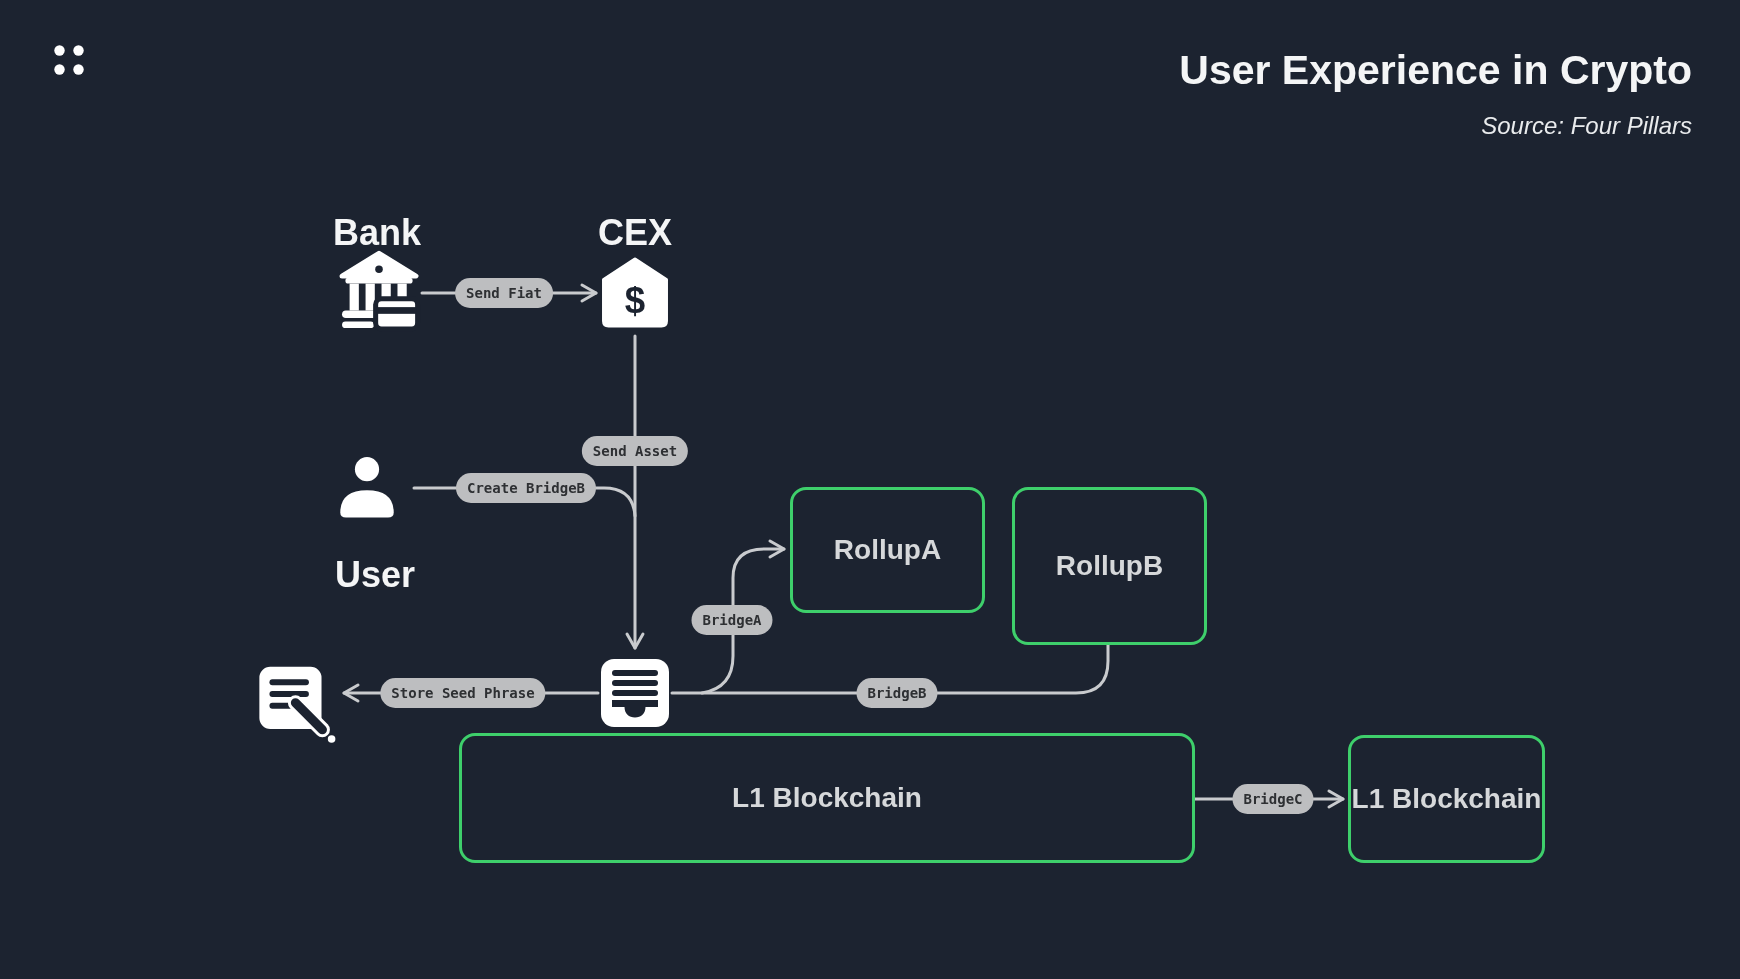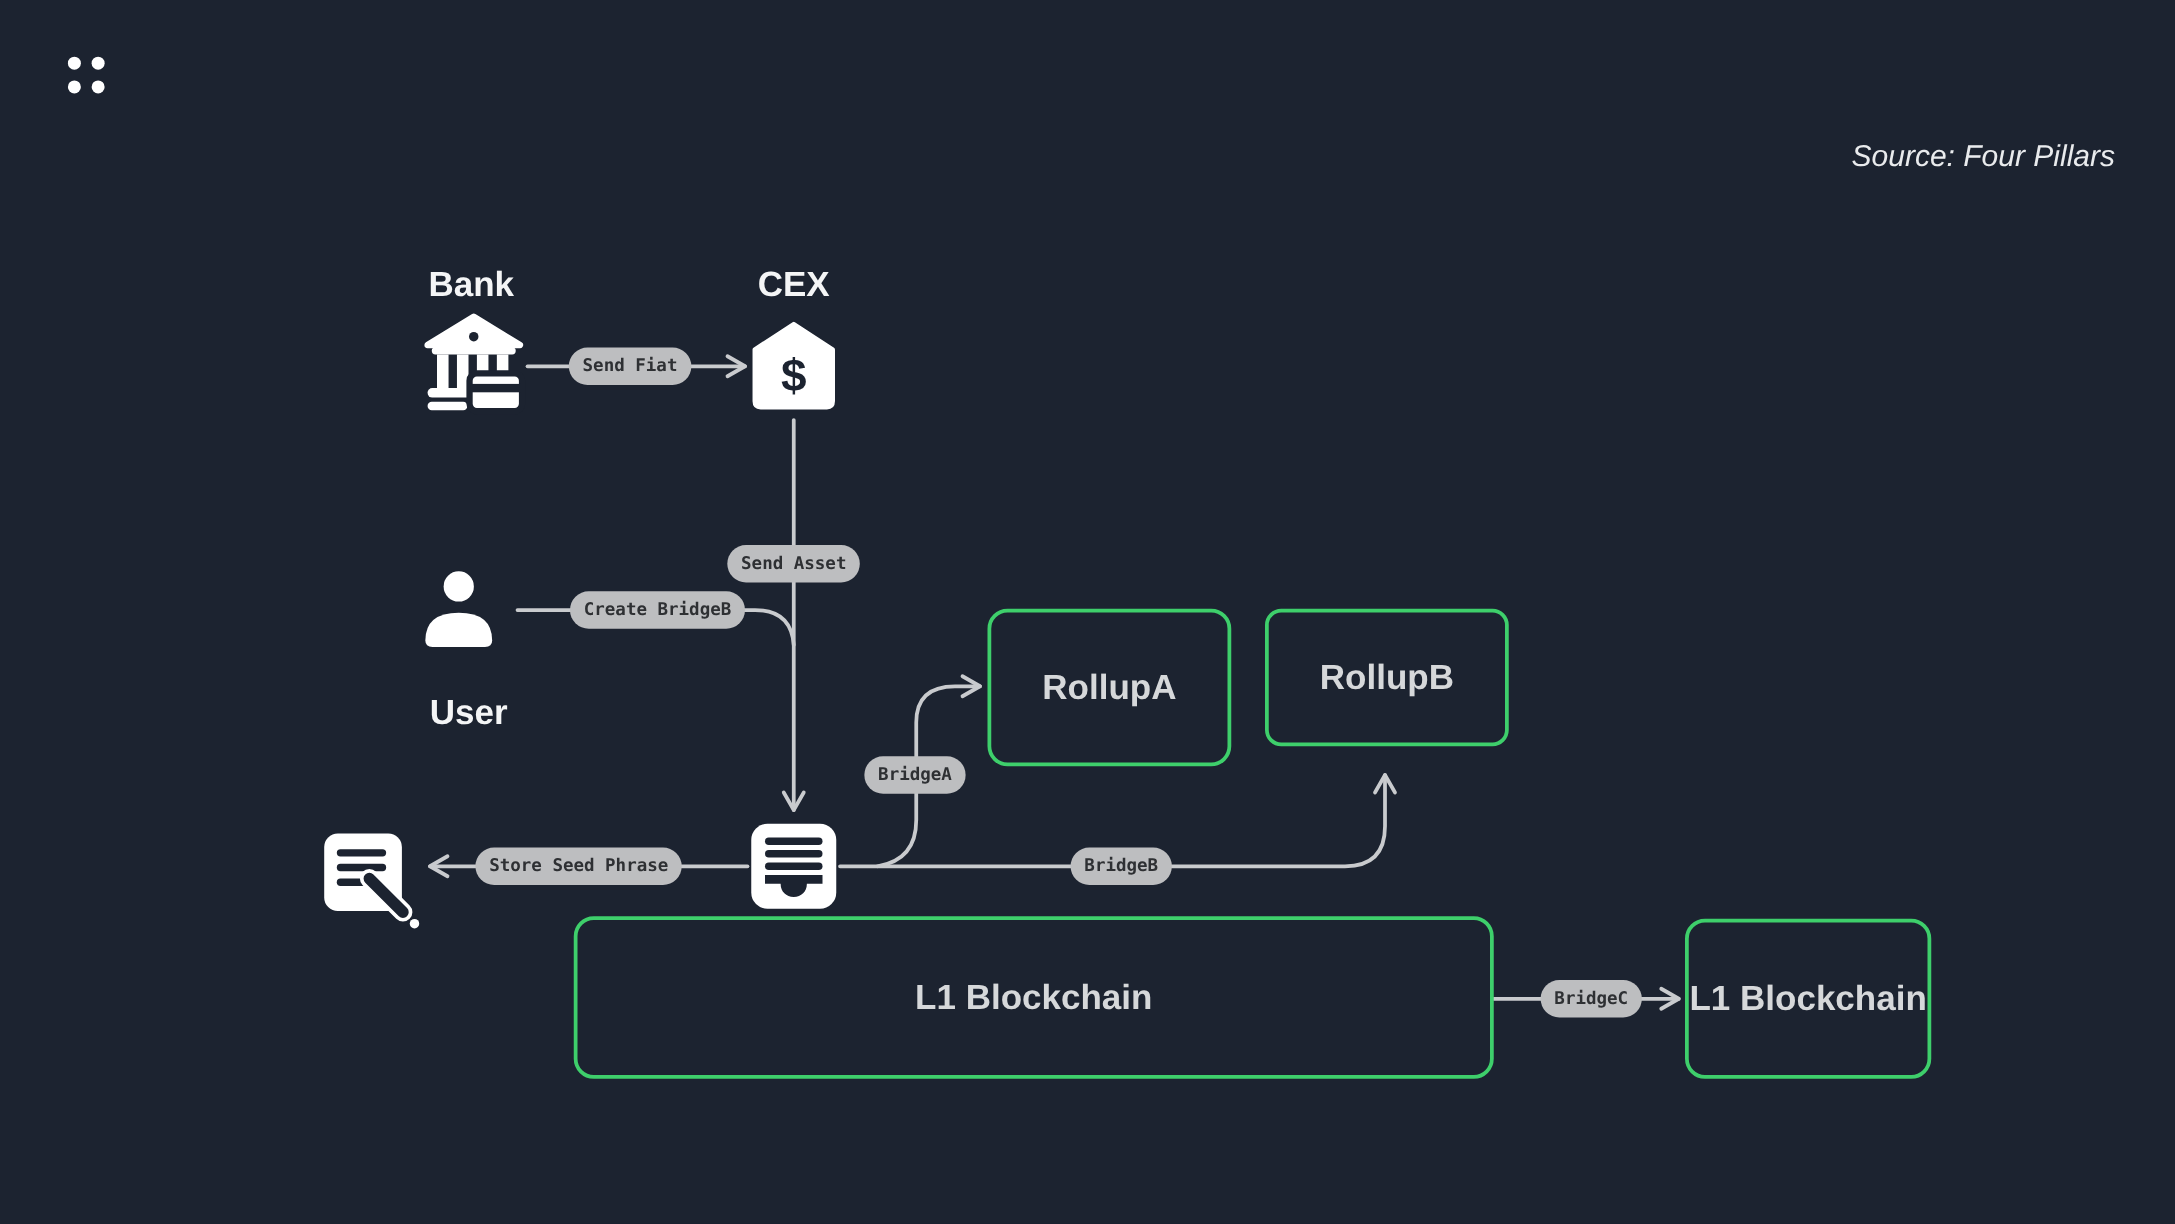--- a/index.html
+++ b/index.html
@@ -28,21 +28,21 @@
   
   .pill{
     position:absolute;z-index:3;transform:translate(-50%,-50%);
     background:var(--pill-bg);color:var(--pill-text);
     font-family:"DejaVu Sans Mono",monospace;font-weight:700;font-size:14px;
     padding:8px 11px;border-radius:18px;white-space:nowrap;line-height:1;
   }
   
   .nlabel{
     position:absolute;z-index:2;width:160px;transform:translateX(-50%);
-    text-align:center;color:var(--text-bright);font-weight:700;font-size:28px;
+    text-align:center;color:var(--text-bright);font-weight:700;font-size:36px;
   }
   
   .gbox{
     position:absolute;z-index:2;box-sizing:border-box;
     border:3px solid var(--accent-green);border-radius:16px;
     display:flex;align-items:center;justify-content:center;
     color:var(--box-text);font-weight:700;font-size:28px;
     background:var(--background);
   }
   
@@ -58,20 +58,21 @@
 <div class="canvas">
 
   <div class="logo">
     <svg width="30" height="32" viewBox="0 0 30 32">
       <circle cx="5.5" cy="6.5" r="5.2" fill="#fff"></circle>
       <circle cx="24.5" cy="6.5" r="5.2" fill="#fff"></circle>
       <circle cx="5.5" cy="25.5" r="5.2" fill="#fff"></circle>
       <circle cx="24.5" cy="25.5" r="5.2" fill="#fff"></circle>
     </svg>
   </div>
+  <div class="title">User Experience in Crypto</div>
   <div class="source">Source: Four Pillars</div>
 
   <svg class="wires" width="1740" height="979" viewBox="0 0 1740 979">
 
     <path d="M 422 293 H 596"></path>
     <path d="M 582 285 L 596 293 L 582 301"></path>
 
     <path d="M 635 336 V 648"></path>
     <path d="M 627 634 L 635 648 L 643 634"></path>
 
@@ -132,21 +133,21 @@
     <rect class="ic-dark" x="16" y="37" width="47" height="7" rx="3.5"></rect>
     <rect class="ic-dark" x="16" y="51" width="34" height="7" rx="3.5"></rect>
     <line x1="47" y1="51" x2="79" y2="83" stroke="#fff" stroke-width="18" stroke-linecap="round"></line>
     <line class="pen-body" x1="47" y1="51" x2="79" y2="83" stroke-width="11" stroke-linecap="round"></line>
     <circle cx="90" cy="94" r="4.5" fill="#fff"></circle>
   </svg>
 
   <div class="gbox" style="left:790px;top:487px;width:195px;height:126px;">
     <span>RollupA</span>
   </div>
-  <div class="gbox" style="left:1012px;top:487px;width:195px;height:110px;border-radius:13px;">
+  <div class="gbox" style="left:1012px;top:487px;width:195px;height:158px;">
     <span>RollupB</span>
   </div>
   <div class="gbox" style="left:459px;top:733px;width:736px;height:130px;">
     <span>L1 Blockchain</span>
   </div>
   <div class="gbox" style="left:1348px;top:735px;width:197px;height:128px;">
     <span>L1 Blockchain</span>
   </div>
 
   <div class="pill" style="left:504px;top:293px;">Send Fiat</div>

